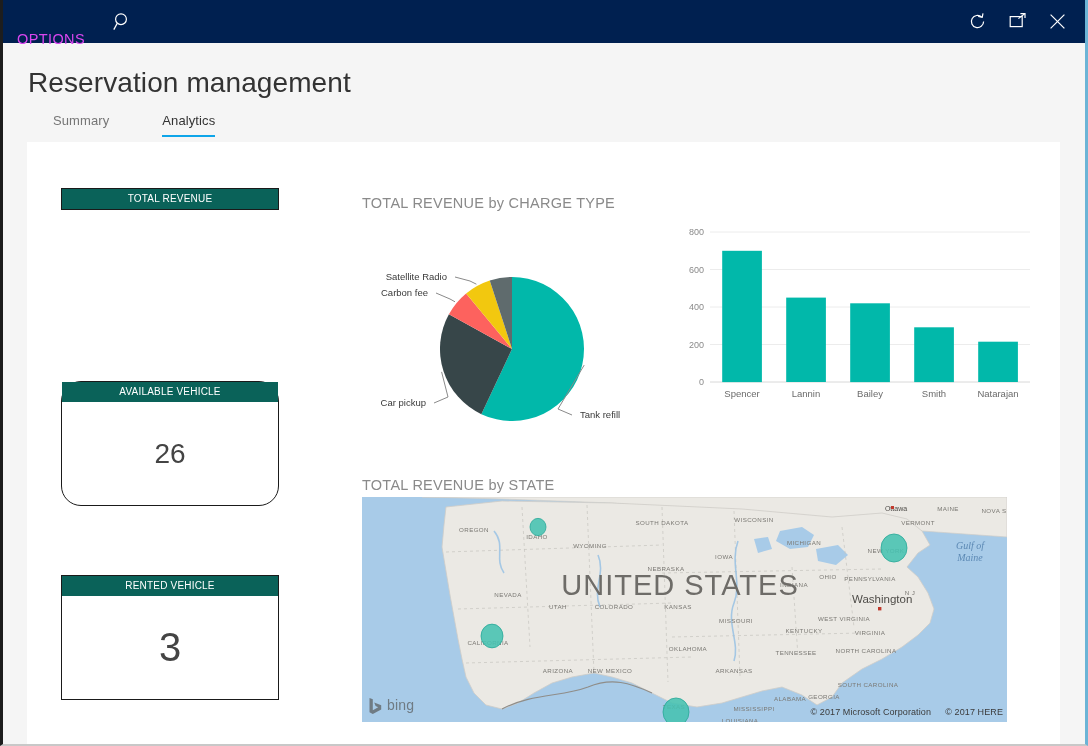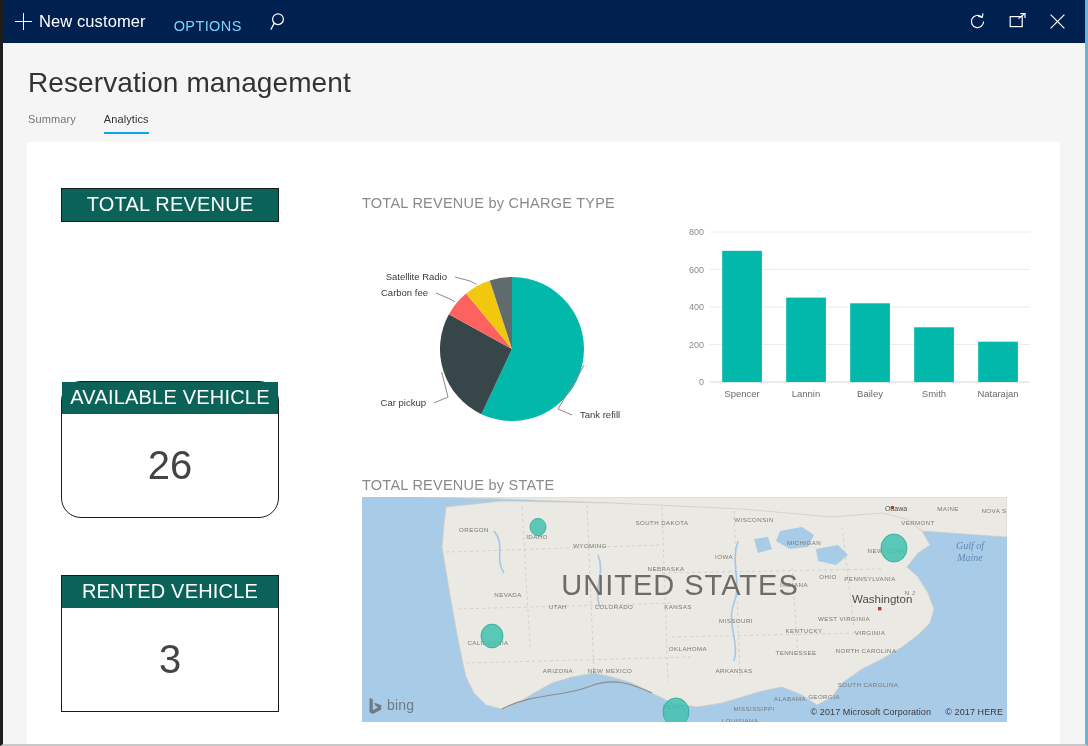--- a/index.html
+++ b/index.html
@@ -37,22 +37,22 @@
   .plus-icon {
     position: relative; width: 17px; height: 17px; display: inline-block;
   }
   .plus-icon::before, .plus-icon::after {
     content: ""; position: absolute; background: #ffffff;
   }
   .plus-icon::before { left: 8px; top: 0; width: 1.4px; height: 17px; }
   .plus-icon::after  { top: 8px; left: 0; height: 1.4px; width: 17px; }
 
   .nav-options {
-    color: #7dd3fc; font-size: 14.5px; letter-spacing: .4px;
-    padding: 0 14px; height: 100%; display: flex; align-items: center;
+    color: #d946ef; font-size: 14.5px; letter-spacing: .4px;
+    padding: 0 14px; height: 100%; display: flex; align-items: flex-end;
     cursor: pointer;
     margin-top: 8px;
   }
   .nav-search {
     padding: 0 14px; height: 100%; display: flex; align-items: center;
     cursor: pointer;
   }
   .nav-right {
     margin-left: auto; display: flex; align-items: center; height: 100%;
     padding-right: 8px;
@@ -68,53 +68,54 @@
   #page-title {
     position: absolute; left: 25px; top: 24px;
     font-size: 28px; font-weight: 300; color: #333333;
     letter-spacing: .1px; white-space: nowrap;
   }
   #tabstrip {
     position: absolute; left: 25px; top: 70px;
     display: flex; align-items: flex-end; gap: 28px;
   }
   .tab {
-    font-size: 11px; color: #767676; padding-bottom: 7px;
+    font-size: 13px; color: #767676; padding-bottom: 7px;
     cursor: pointer; border-bottom: 2px solid transparent;
     letter-spacing: .1px;
+    margin-left: 25px;
   }
   .tab.active { color: #333333; border-bottom: 2px solid #0ea5e9; }
 
   
   #content-card {
     position: absolute; left: 24px; top: 142px;
     width: 1033px; height: 602px;
     background: #ffffff;
   }
 
   
   .kpi {
     position: absolute;
     width: 218px;
     border: 1px solid #1a1a1a;
     background: #ffffff;
   }
   .kpi-header {
     background: #0a6259; color: #ffffff;
-    font-size: 20px; text-align: center;
+    font-size: 10px; text-align: center;
     padding: 4px 0 5px; letter-spacing: .2px;
   }
   .kpi-body {
     display: flex; align-items: center; justify-content: center;
     color: #444444; font-weight: 400;
   }
   #kpi-total-revenue    { left: 34px; top: 46px; }
   #kpi-total-revenue .kpi-body    { height: 103px; font-size: 40px; }
   #kpi-available-vehicle{ left: 34px; top: 239px; border-radius: 20px; }
-  #kpi-available-vehicle .kpi-body{ height: 103px; font-size: 40px; }
+  #kpi-available-vehicle .kpi-body{ height: 103px; font-size: 28px; }
   #kpi-rented-vehicle   { left: 34px; top: 433px; }
   #kpi-rented-vehicle .kpi-body   { height: 103px; font-size: 40px; }
 
   
   .visual-title {
     position: absolute;
     font-size: 14.5px; color: #8a8a8a; font-weight: 400;
     letter-spacing: .25px; white-space: nowrap;
   }
   #pie-title  { left: 335px; top: 53px; }
@@ -152,24 +153,20 @@
   #map-attribution .sep { display: inline-block; width: 9px; }
 </style>
 </head>
 <body>
 
 <div id="app-window">
 
   <div id="navbar">
     <div class="nav-left">
 
-      <div class="nav-new">
-        <span class="plus-icon"></span>
-        <span>New customer</span>
-      </div>
 
       <div class="nav-options">
         <span>OPTIONS</span>
       </div>
 
       <div class="nav-search">
         <svg width="19" height="19" viewBox="0 0 19 19">
           <circle cx="8" cy="7.2" r="5.4" fill="none" stroke="#ffffff" stroke-width="1.2"></circle>
           <line x1="4.2" y1="11.4" x2="0.8" y2="17.6" stroke="#ffffff" stroke-width="1.2"></line>
         </svg>

